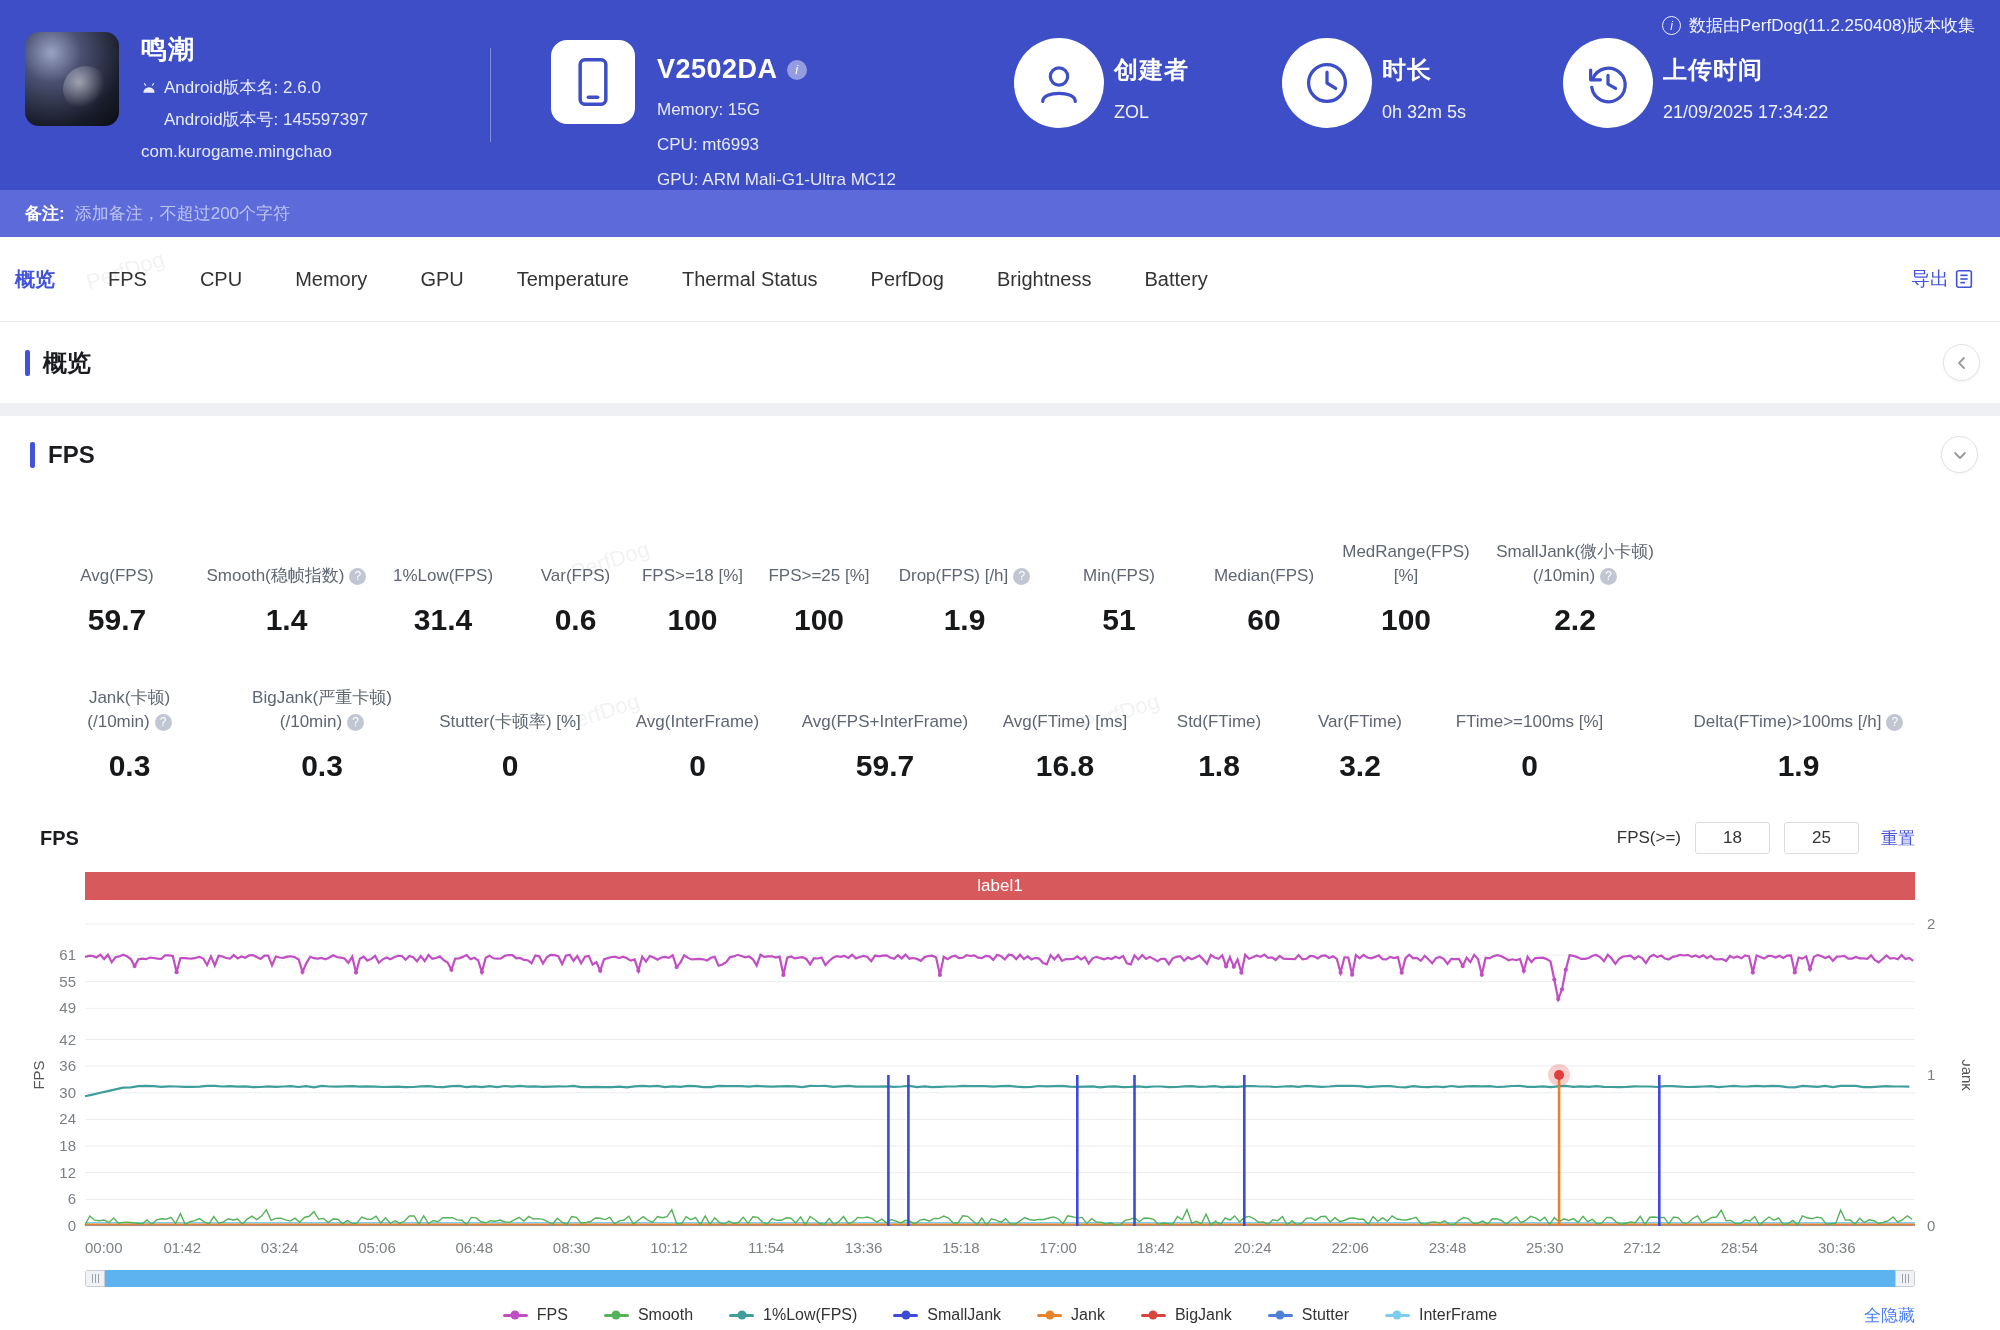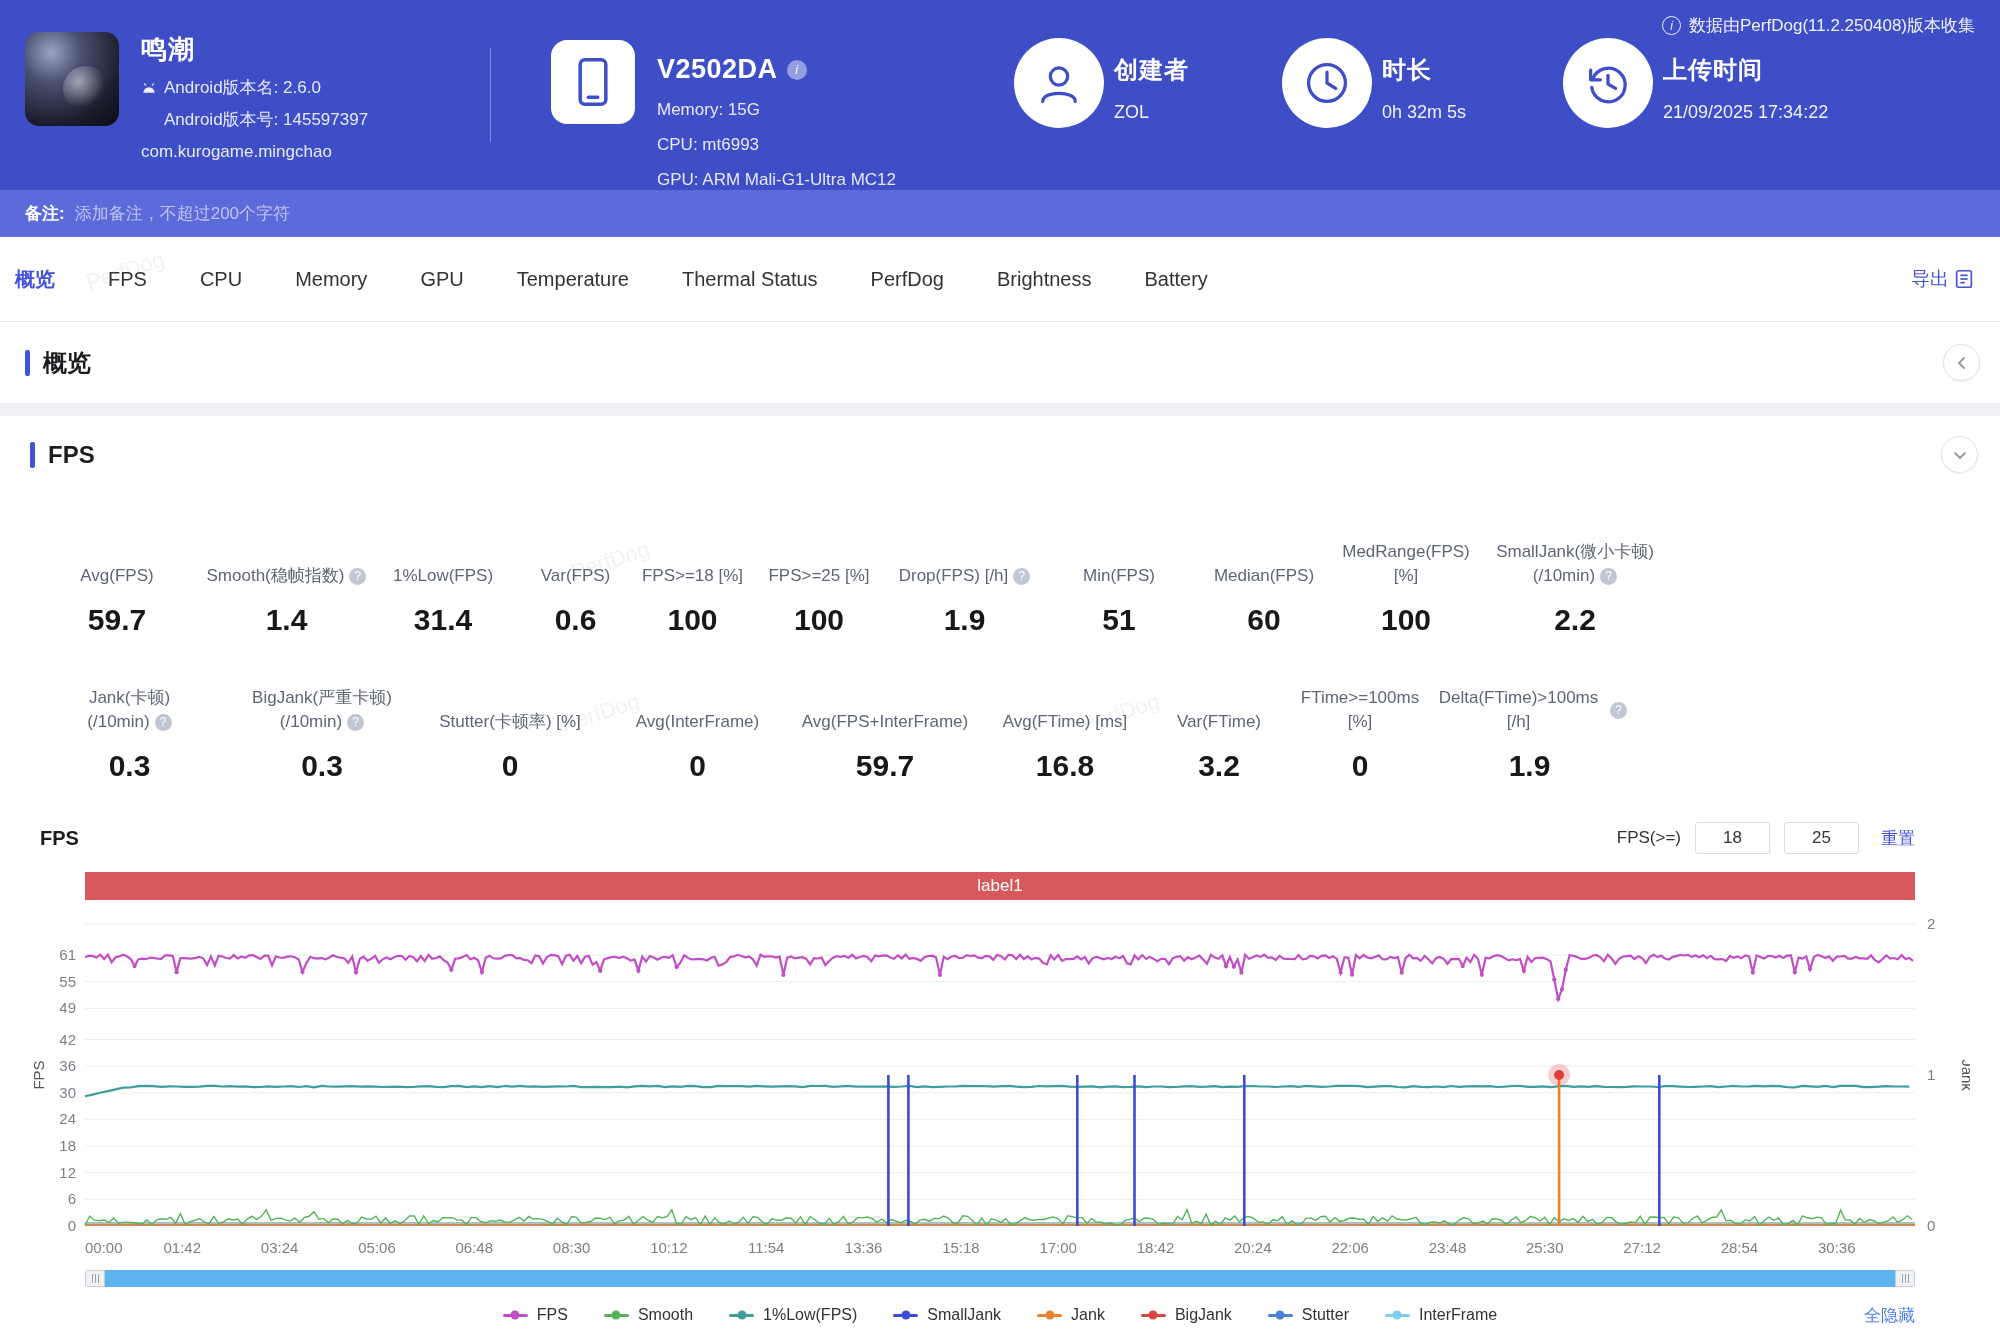--- a/index.html
+++ b/index.html
@@ -297,20 +297,24 @@
         <div class="slabel">Avg(InterFrame)</div>
         <div class="sval">0</div>
       </div>
       <div class="stat">
         <div class="slabel">Avg(FPS+InterFrame)</div>
         <div class="sval">59.7</div>
       </div>
       <div class="stat">
         <div class="slabel">Avg(FTime) [ms]</div>
         <div class="sval">16.8</div>
+      </div>
+      <div class="stat">
+        <div class="slabel">Std(FTime)</div>
+        <div class="sval">1.8</div>
       </div>
       <div class="stat">
         <div class="slabel">Var(FTime)</div>
         <div class="sval">3.2</div>
       </div>
       <div class="stat">
         <div class="slabel">FTime&gt;=100ms [%]</div>
         <div class="sval">0</div>
       </div>
       <div class="stat">

